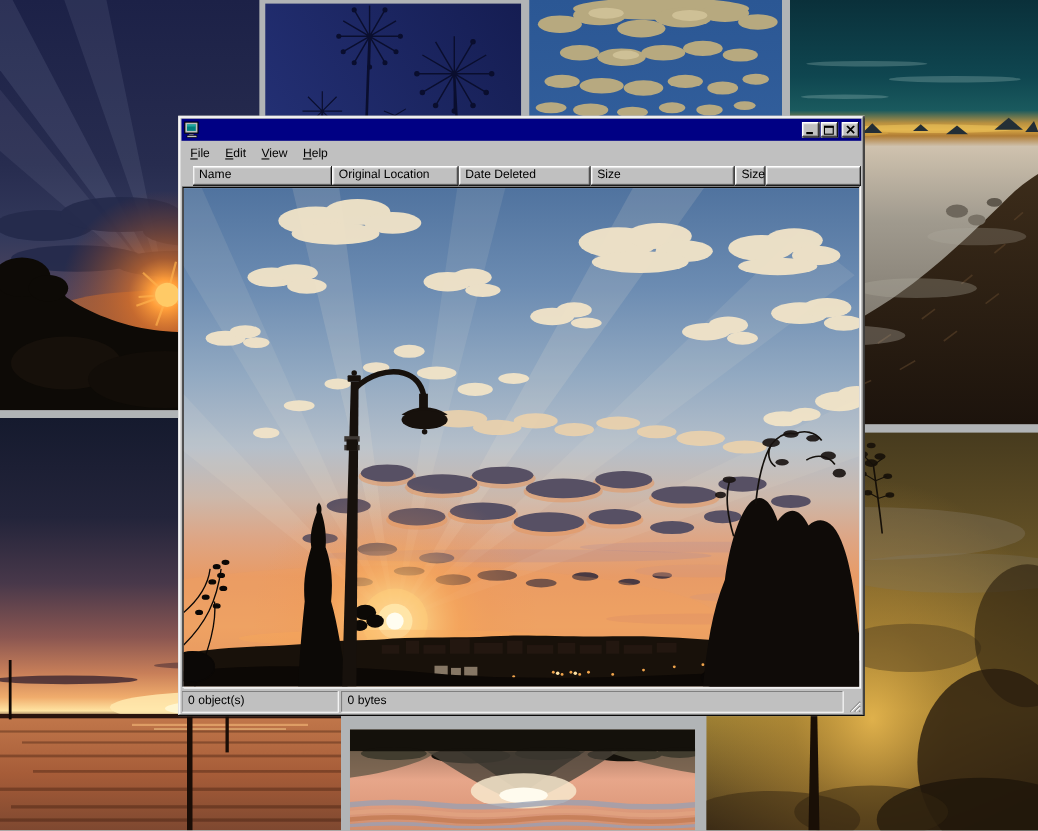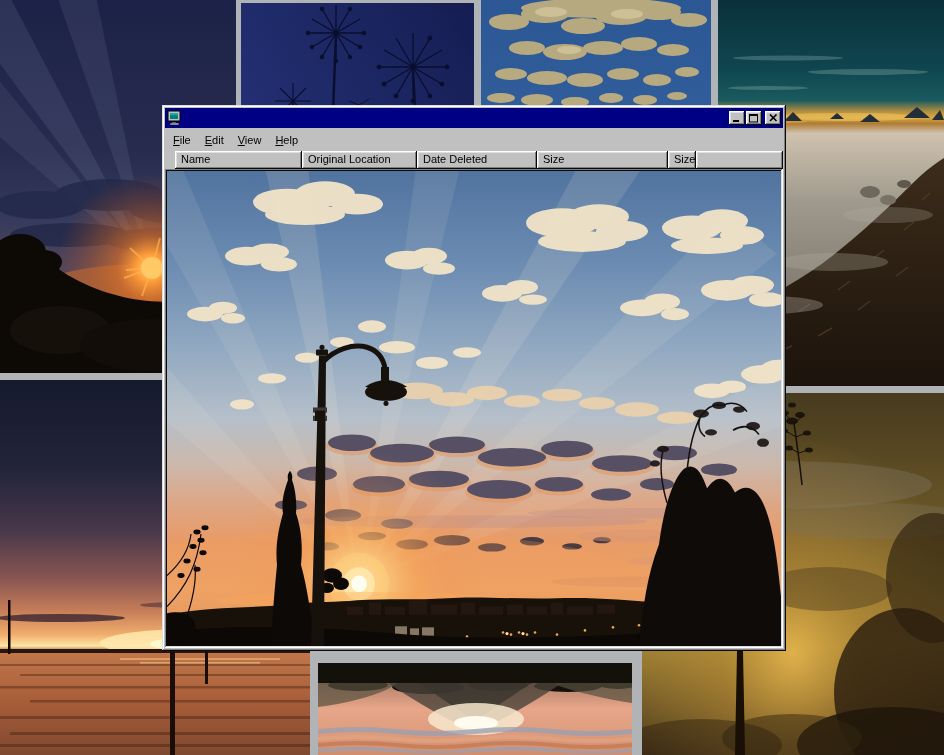--- a/index.html
+++ b/index.html
@@ -628,13 +628,23 @@
             <ellipse cx="586" cy="246" rx="7" ry="4"></ellipse>
           <ellipse cx="596" cy="262" rx="6" ry="4"></ellipse>
             <ellipse cx="544" cy="252" rx="6" ry="3"></ellipse>
           <ellipse cx="496" cy="268" rx="6" ry="3"></ellipse>
             <ellipse cx="488" cy="282" rx="5" ry="3"></ellipse>
         </g>
       </g>
     </svg>
   </div>
 
+  <div class="statusbar">
+    <div class="spanel objects">0 object(s)</div>
+    <div class="spanel bytes">0 bytes</div>
+    <div class="grip">
+      <svg width="14" height="14" viewBox="0 0 14 14">
+        <path d="M4,13 L13,4 M8,13 L13,8 M12,13 L13,12" stroke="#808080" stroke-width="1.2" fill="none"></path>
+        <path d="M5,13 L13,5 M9,13 L13,9" stroke="#ffffff" stroke-width="1" fill="none"></path>
+      </svg>
+    </div>
+  </div>
 </div>
 
 </body></html>

